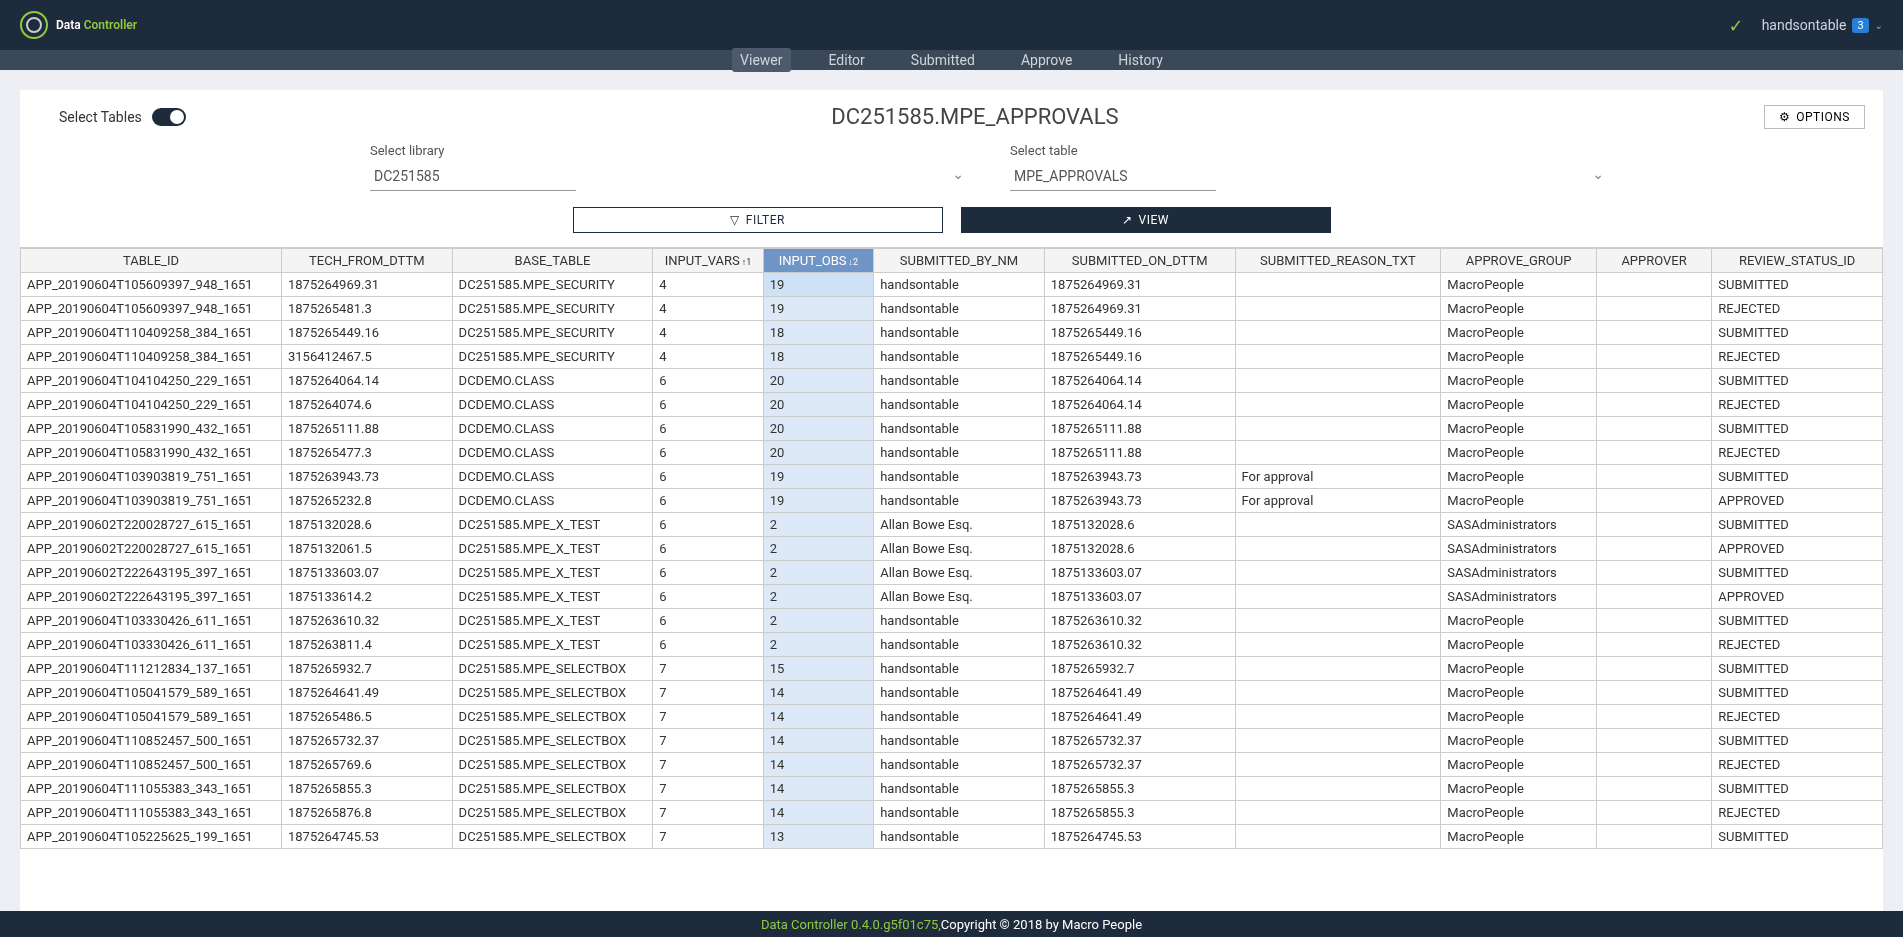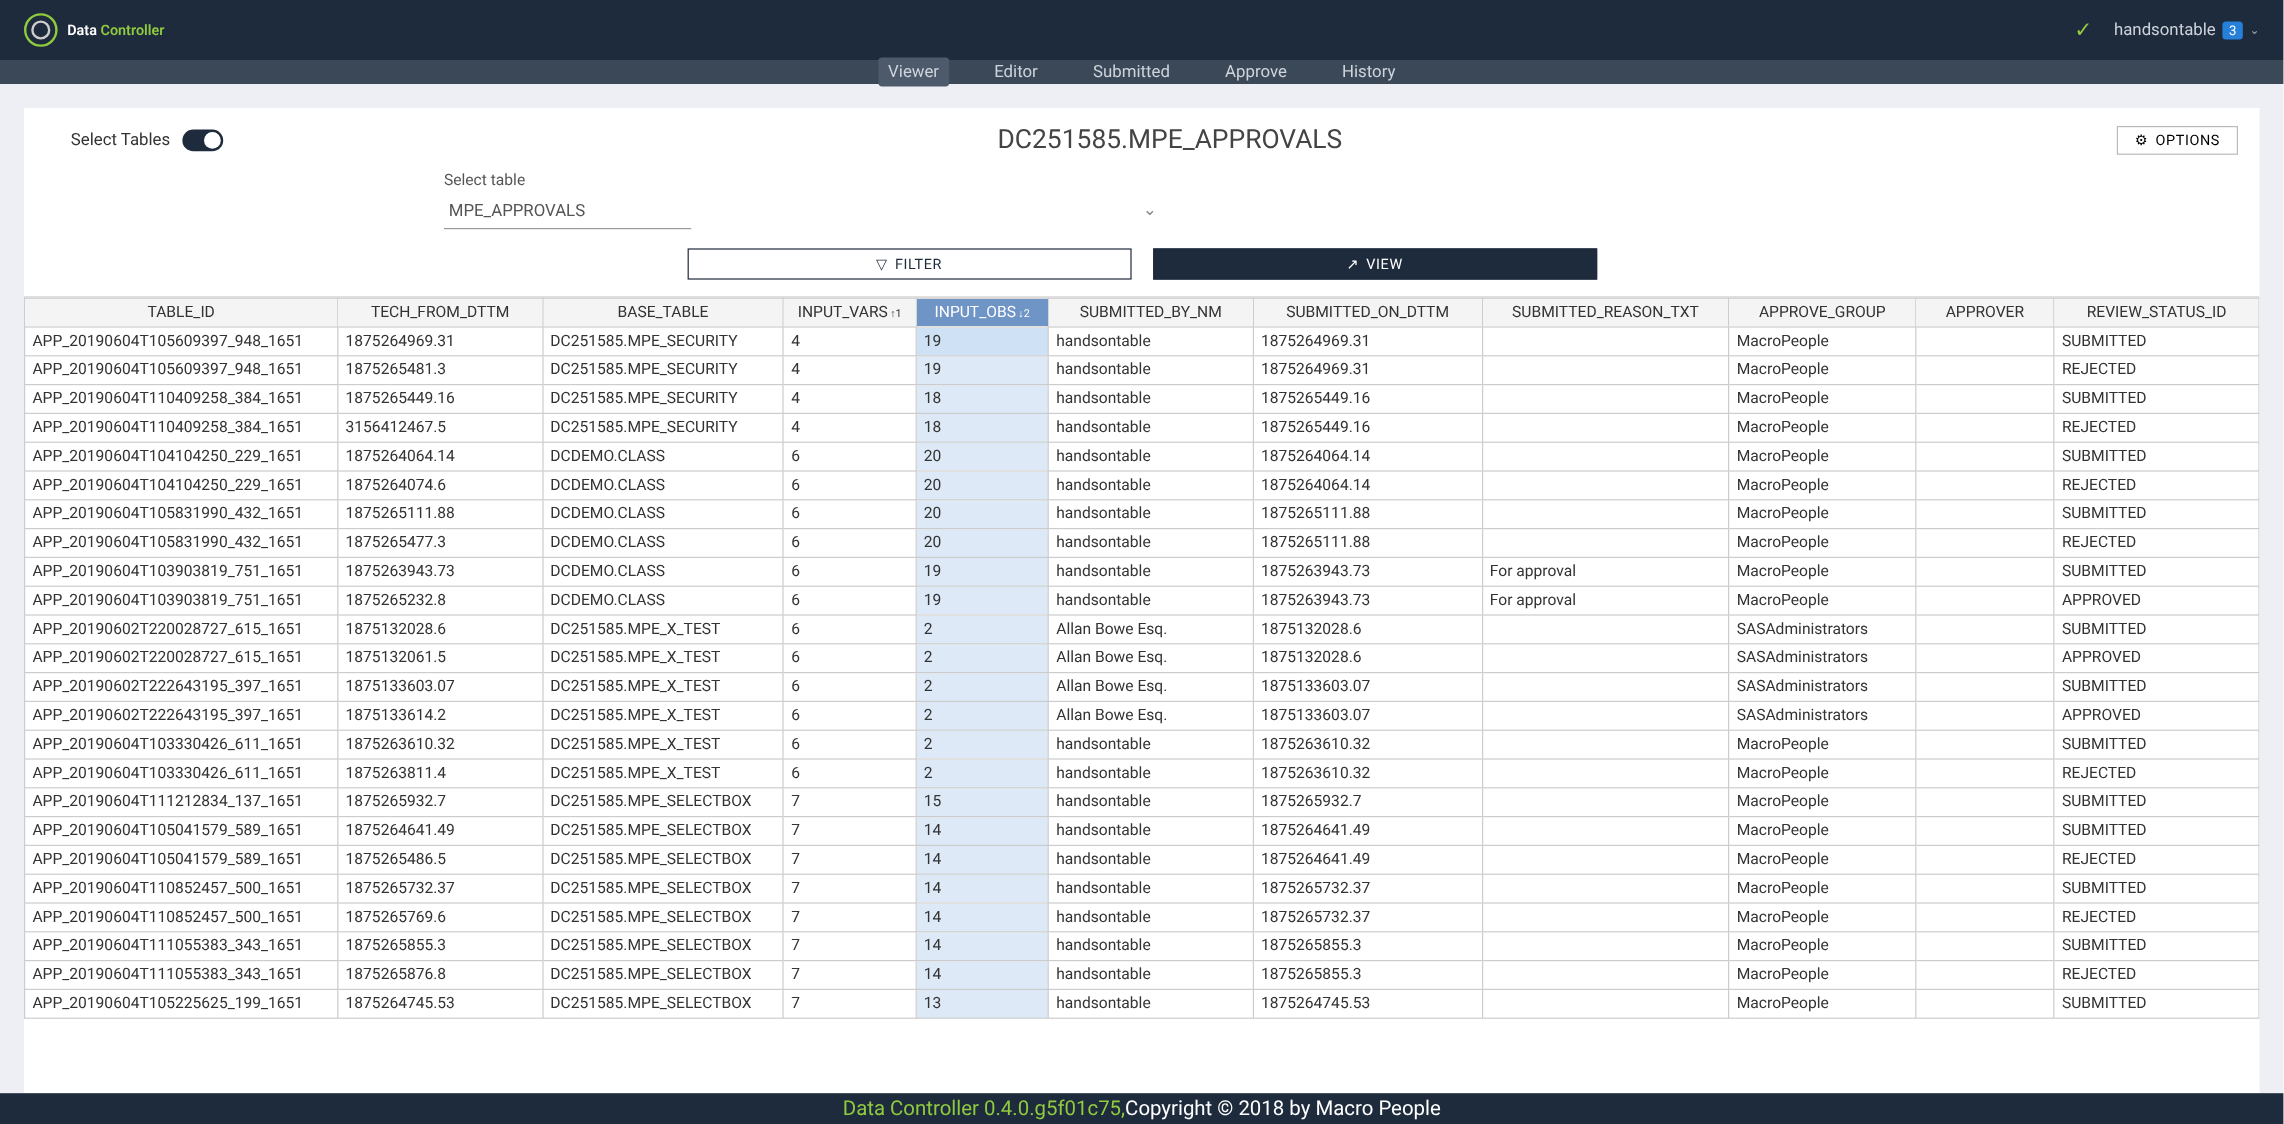--- a/index.html
+++ b/index.html
@@ -49,21 +49,21 @@
 col.c1 { width:170px; }
 col.c2 { width:200px; }
 col.c3 { width:110px; }
 col.c4 { width:110px; }
 col.c5 { width:170px; }
 col.c6 { width:190px; }
 col.c7 { width:205px; }
 col.c8 { width:155px; }
 col.c9 { width:115px; }
 col.c10 { width:170px; }
-.footer { background:#1e2b3c; height:26px; display:flex; align-items:center; justify-content:center; font-size:17px; }
+.footer { background:#1e2b3c; height:26px; display:flex; align-items:center; justify-content:center; font-size:13px; }
 .footer .green { color:#8fca3f; }
 .footer .white { color:#fff; }
 </style>
 </head>
 <body>
 
 <div class="header">
   <div class="logo-area">
     <div class="logo-icon"></div>
     <div class="logo-text">
@@ -95,20 +95,26 @@
       <div class="toggle"></div>
     </div>
     <div class="title">DC251585.MPE_APPROVALS</div>
     <button class="options-btn">
       <span class="gear">⚙</span>
       <span>OPTIONS</span>
     </button>
   </div>
 
   <div class="selects-row">
+    <div class="sel-group">
+      <span class="sel-label">Select library</span>
+      <div class="sel-wrap">
+        <input class="sel-input" readonly="" value="DC251585" style="">
+      </div>
+    </div>
     <div class="sel-group">
       <span class="sel-label">Select table</span>
       <div class="sel-wrap">
         <input class="sel-input" readonly="" value="MPE_APPROVALS" style="">
       </div>
     </div>
   </div>
 
   <div class="btn-row">
     <button class="btn btn-filter">

